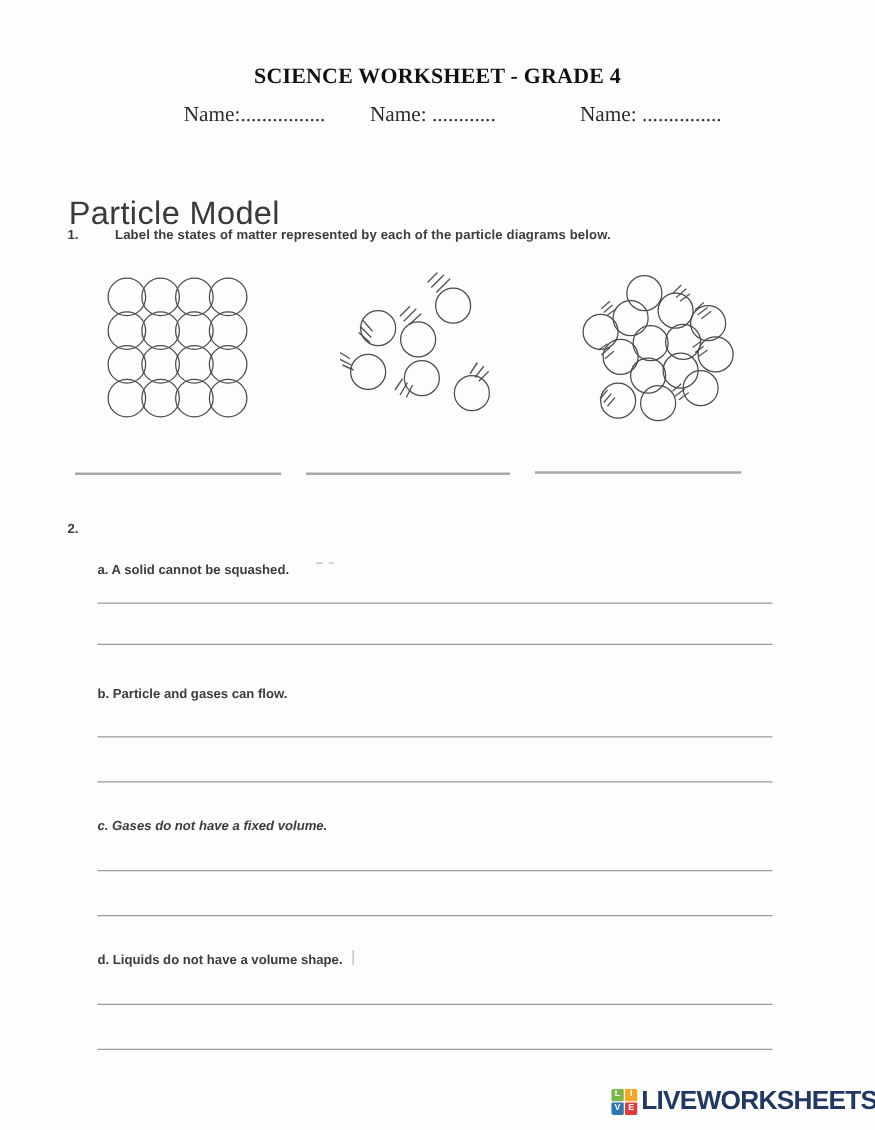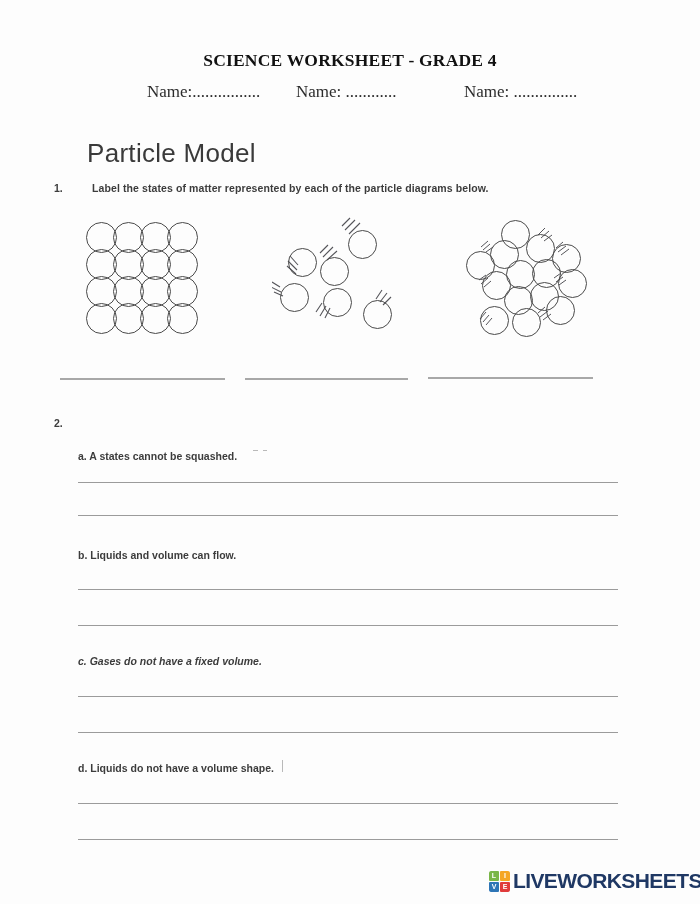--- a/index.html
+++ b/index.html
@@ -48,27 +48,26 @@
     position: absolute;
     white-space: nowrap;
   }
   .f-name { left: 103px; top: 0; margin-left: 44px; }
   .f-class { left: 296px; top: 0; }
   .f-date { left: 464px; top: 0; }
 
   
   .section-title {
     position: absolute;
-    top: 138px;
+    top: 155px;
     left: 55px;
     font-size: 26px;
     font-weight: normal;
     color: #3a3a3a;
     letter-spacing: 0.3px;
-    margin-left: 32px;
   }
 
   
   .q-num {
     position: absolute;
     font-size: 10.5px;
     font-weight: bold;
     color: #3c3c3c;
   }
   .q-text {
@@ -250,27 +249,27 @@
     <div class="particle" style="left:84px;  top:78px; width:29px; height:29px;"></div>
     <div class="particle" style="left:50px;  top:90px; width:29px; height:29px;"></div>
   </div>
 
   <div class="rule label-rule" style="left:60px;  top:378px; width:165px;"></div>
   <div class="rule label-rule" style="left:245px; top:378px; width:163px;"></div>
   <div class="rule label-rule" style="left:428px; top:377px; width:165px;"></div>
 
   <div class="q-num q2-num">2.</div>
 
-  <div class="sub-text sub-a">a. A states cannot be squashed.</div>
+  <div class="sub-text sub-a">a. A solid cannot be squashed.</div>
   <div class="artifact art-a1"></div>
   <div class="artifact art-a2"></div>
   <div class="rule" style="left:78px; top:482px; width:540px;"></div>
   <div class="rule" style="left:78px; top:515px; width:540px;"></div>
 
-  <div class="sub-text sub-b">b. Liquids and volume can flow.</div>
+  <div class="sub-text sub-b">b. Particle and gases can flow.</div>
   <div class="rule" style="left:78px; top:589px; width:540px;"></div>
   <div class="rule" style="left:78px; top:625px; width:540px;"></div>
 
   <div class="sub-text sub-c">c. Gases do not have a fixed volume.</div>
   <div class="rule" style="left:78px; top:696px; width:540px;"></div>
   <div class="rule" style="left:78px; top:732px; width:540px;"></div>
 
   <div class="sub-text sub-d">d. Liquids do not have a volume shape.</div>
   <div class="artifact art-d1"></div>
   <div class="rule" style="left:78px; top:803px; width:540px;"></div>

